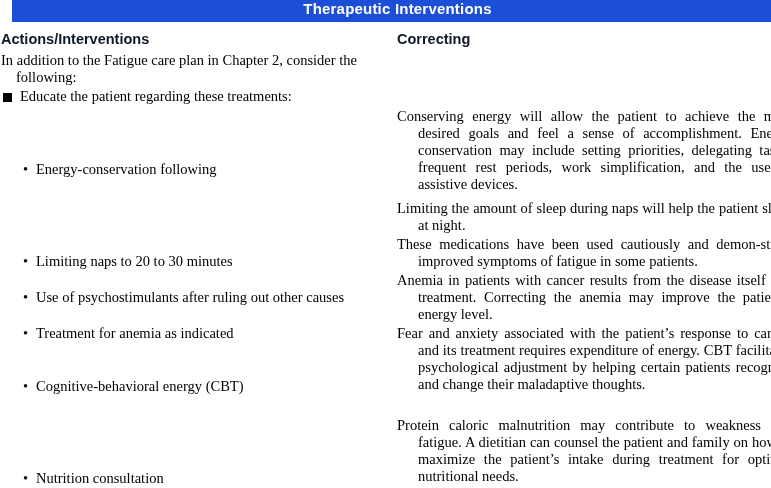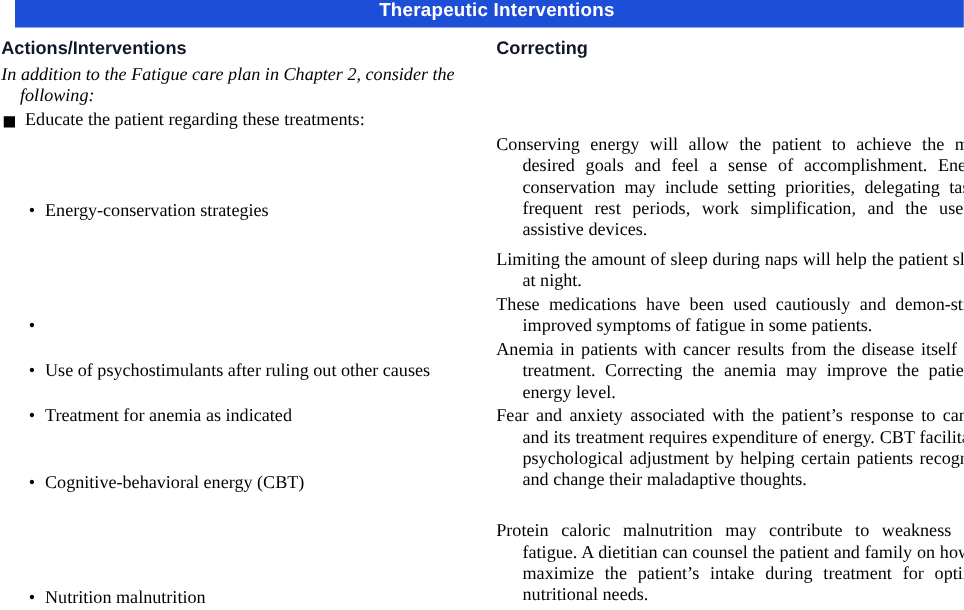--- a/index.html
+++ b/index.html
@@ -59,21 +59,20 @@
   }
   .col-right {
     position: absolute;
     left: 397px;
     top: 108px;
     width: 374px;
   }
 
   
   .intro {
-    font-style: italic;
     font-size: 14.5px;
     line-height: 17px;
     padding-left: 16px;
     text-indent: -15px;
     width: 375px;
   }
 
   
   .square-item {
     position: relative;
@@ -139,26 +138,26 @@
 <div class="col-left">
 
   <div class="intro">In addition to the Fatigue care plan in Chapter 2, consider the following:</div>
 
   <div class="square-item">
     <span class="square-marker"></span>
     <span>Educate the patient regarding these treatments:</span>
   </div>
 
   <ul class="action-list" id="action-list">
-      <li class="action-item" style="top: 56px;"><span class="round-marker">•</span><span>Energy-conservation strategies</span></li>
-      <li class="action-item" style="top: 148px;"><span class="round-marker">•</span></li>
+      <li class="action-item" style="top: 56px;"><span class="round-marker">•</span><span>Energy-conservation following</span></li>
+      <li class="action-item" style="top: 148px;"><span class="round-marker">•</span><span>Limiting naps to 20 to 30 minutes</span></li>
       <li class="action-item" style="top: 184px;"><span class="round-marker">•</span><span>Use of psychostimulants after ruling out other causes</span></li>
       <li class="action-item" style="top: 220px;"><span class="round-marker">•</span><span>Treatment for anemia as indicated</span></li>
       <li class="action-item" style="top: 273px;"><span class="round-marker">•</span><span>Cognitive-behavioral energy (CBT)</span></li>
-      <li class="action-item" style="top: 365px;"><span class="round-marker">•</span><span>Nutrition malnutrition</span></li>
+      <li class="action-item" style="top: 365px;"><span class="round-marker">•</span><span>Nutrition consultation</span></li>
     </ul>
 </div>
 
 <div class="col-right" id="rationale-column">
     <p class="rationale" style="position: absolute; top: 0px; left: 0px; width: 374px;">Conserving energy will allow the patient to achieve the most desired goals and feel a sense of accomplishment. Energy conservation may include setting priorities, delegating tasks, frequent rest periods, work simplification, and the use of assistive devices.</p>
     <p class="rationale" style="position: absolute; top: 92px; left: 0px; width: 374px;">Limiting the amount of sleep during naps will help the patient sleep at night.</p>
     <p class="rationale" style="position: absolute; top: 128px; left: 0px; width: 374px;">These medications have been used cautiously and demon-strate improved symptoms of fatigue in some patients.</p>
     <p class="rationale" style="position: absolute; top: 164px; left: 0px; width: 374px;">Anemia in patients with cancer results from the disease itself and treatment. Correcting the anemia may improve the patient’s energy level.</p>
     <p class="rationale" style="position: absolute; top: 217px; left: 0px; width: 374px;">Fear and anxiety associated with the patient’s response to cancer and its treatment requires expenditure of energy. CBT facilitates psychological adjustment by helping certain patients recognize and change their maladaptive thoughts.</p>
     <p class="rationale" style="position: absolute; top: 309px; left: 0px; width: 374px;">Protein caloric malnutrition may contribute to weakness and fatigue. A dietitian can counsel the patient and family on how to maximize the patient’s intake during treatment for optimal nutritional needs.</p>

